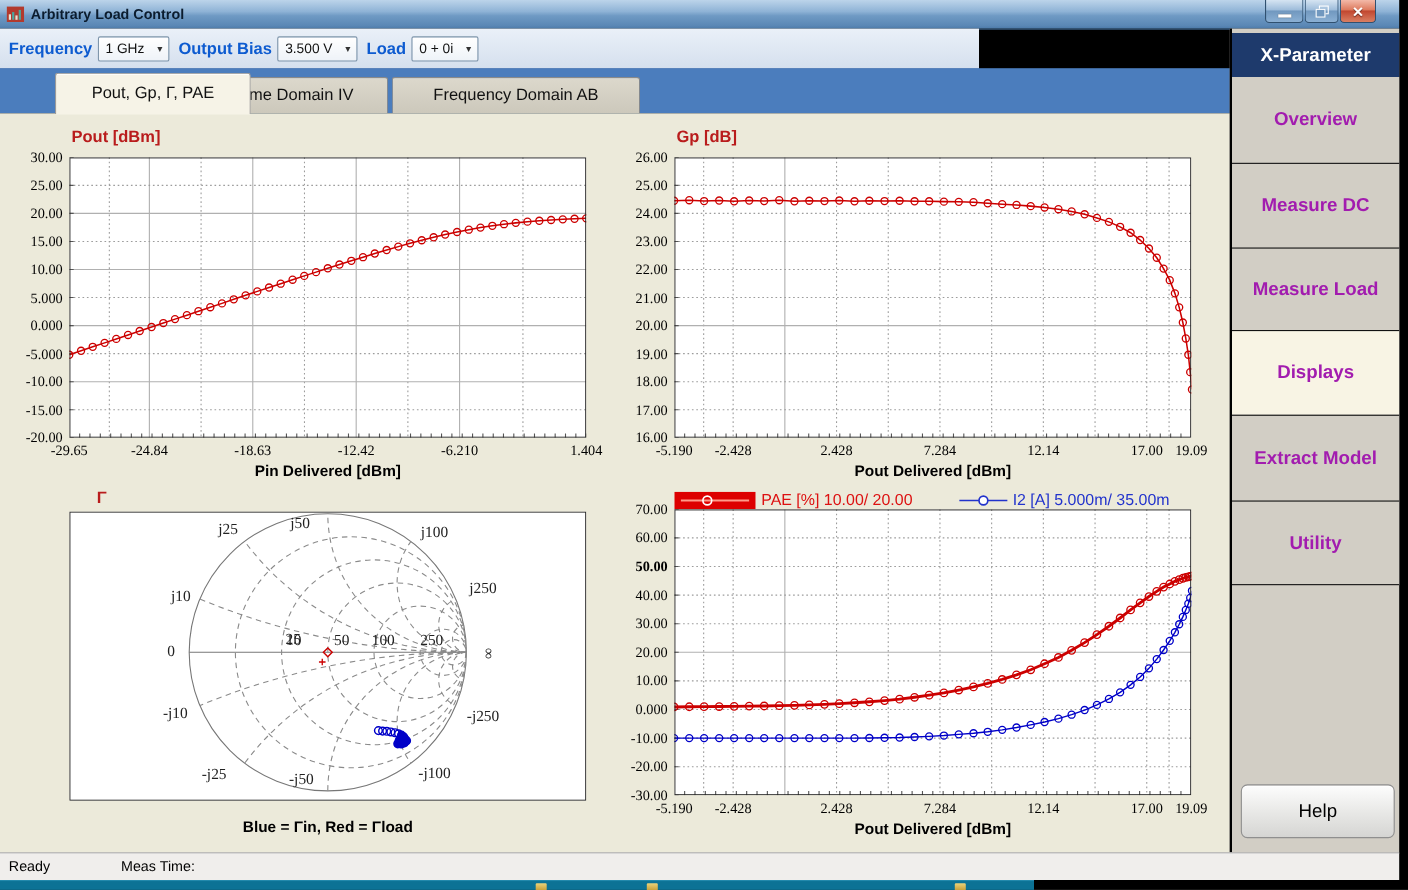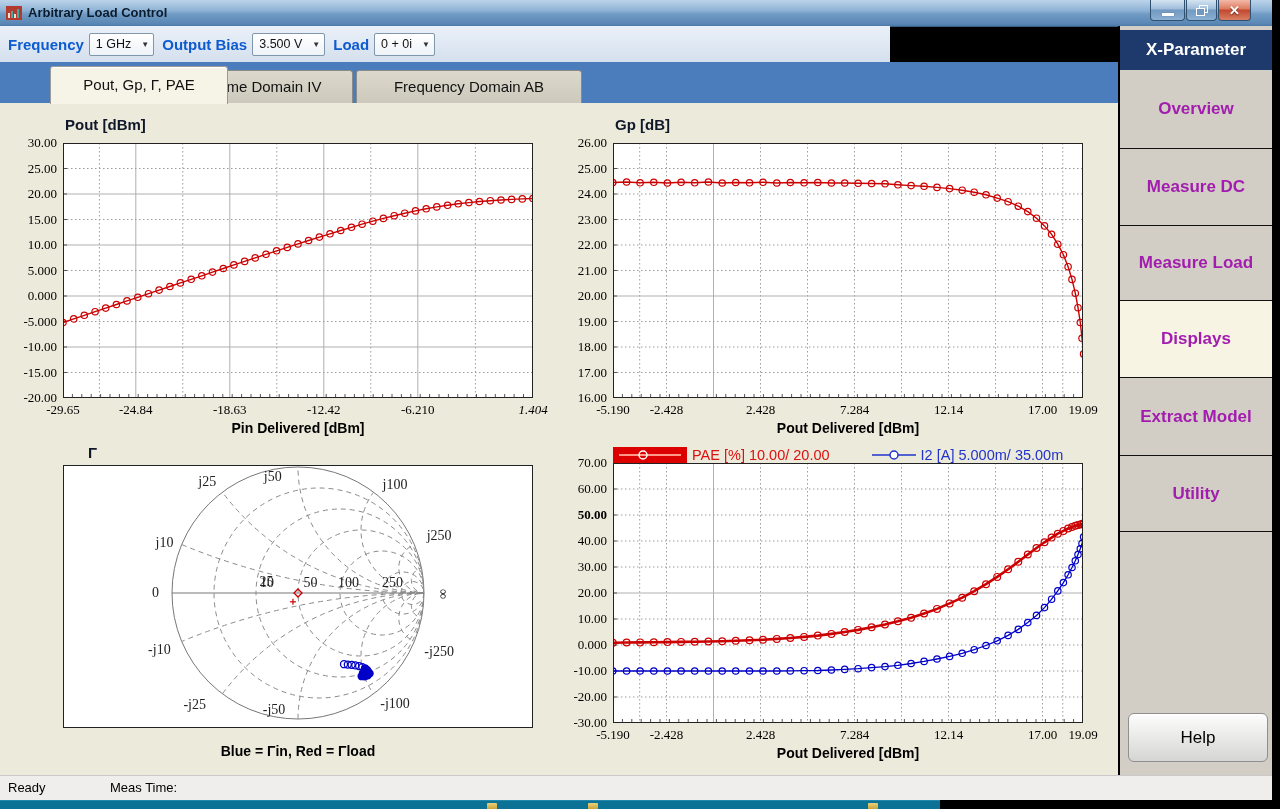--- a/index.html
+++ b/index.html
@@ -31,21 +31,21 @@
   .combo .arr{font-size:8px;color:#333;}
   
   #tabstrip{position:absolute;left:0;top:62px;width:1118px;height:41px;background:#4b7dbd;}
   .tab{position:absolute;box-sizing:border-box;text-align:center;font-size:15px;color:#111;
     border:1px solid #8a8a8a;border-bottom:none;border-radius:3px 3px 0 0;cursor:default;}
   .tab.active{left:2px;top:4px;width:178px;height:38px;background:#f6f3e7;line-height:36px;z-index:3;
     border-color:#9a9a9a;box-shadow:inset 0 1px 0 #fff;margin-left:48px;}
   .tab.inactive{top:8px;height:33px;background:linear-gradient(#dcd8cc,#ccc8bb);line-height:31px;}
   
   #content{position:absolute;left:0;top:103px;width:1118px;height:672px;background:#eceada;}
-  .chart-title{position:absolute;font-size:15px;font-weight:bold;color:#0f172a;}
+  .chart-title{position:absolute;font-size:15px;font-weight:bold;color:#b91c1c;}
   .plot{position:absolute;}
   .tick-y{position:absolute;width:56px;text-align:right;font-family:"Liberation Serif",serif;
     font-size:13px;color:#000;}
   .tick-x{position:absolute;width:64px;text-align:center;font-family:"Liberation Serif",serif;
     font-size:13px;color:#000;}
   .axis-title{position:absolute;text-align:center;font-size:14px;font-weight:bold;color:#000;}
   .smith-label{position:absolute;font-family:"Liberation Serif",serif;font-size:14px;color:#222;
     transform:translate(-50%,-50%);white-space:nowrap;}
   #smith-caption{position:absolute;left:63px;top:640px;width:470px;text-align:center;
     font-size:14px;font-weight:bold;color:#000;}
@@ -645,21 +645,21 @@
     <div class="tick-y" style="left: 1px; top: 185px; width: 56px;">0.000</div>
     <div class="tick-y" style="left: 1px; top: 210.5px; width: 56px;">-5.000</div>
     <div class="tick-y" style="left: 1px; top: 236px; width: 56px;">-10.00</div>
     <div class="tick-y" style="left: 1px; top: 261.5px; width: 56px;">-15.00</div>
     <div class="tick-y" style="left: 1px; top: 287px; width: 56px;">-20.00</div>
     <div class="tick-x" style="left: 31px; top: 299px; width: 64px;">-29.65</div>
     <div class="tick-x" style="left: 103.8px; top: 299px; width: 64px;">-24.84</div>
     <div class="tick-x" style="left: 197.8px; top: 299px; width: 64px;">-18.63</div>
     <div class="tick-x" style="left: 291.8px; top: 299px; width: 64px;">-12.42</div>
     <div class="tick-x" style="left: 385.8px; top: 299px; width: 64px;">-6.210</div>
-    <div class="tick-x" style="left: 501px; top: 299px; width: 64px; font-style: italic;">1.404</div>
+    <div class="tick-x" style="left: 501px; top: 299px; width: 64px;">1.404</div>
     <div class="axis-title" style="left: 63px; top: 317px; width: 470px;">Pin Delivered [dBm]</div>
     <div class="tick-y" style="left: 551px; top: 32px; width: 56px;">26.00</div>
     <div class="tick-y" style="left: 551px; top: 57.5px; width: 56px;">25.00</div>
     <div class="tick-y" style="left: 551px; top: 83px; width: 56px;">24.00</div>
     <div class="tick-y" style="left: 551px; top: 108.5px; width: 56px;">23.00</div>
     <div class="tick-y" style="left: 551px; top: 134px; width: 56px;">22.00</div>
     <div class="tick-y" style="left: 551px; top: 159.5px; width: 56px;">21.00</div>
     <div class="tick-y" style="left: 551px; top: 185px; width: 56px;">20.00</div>
     <div class="tick-y" style="left: 551px; top: 210.5px; width: 56px;">19.00</div>
     <div class="tick-y" style="left: 551px; top: 236px; width: 56px;">18.00</div>

